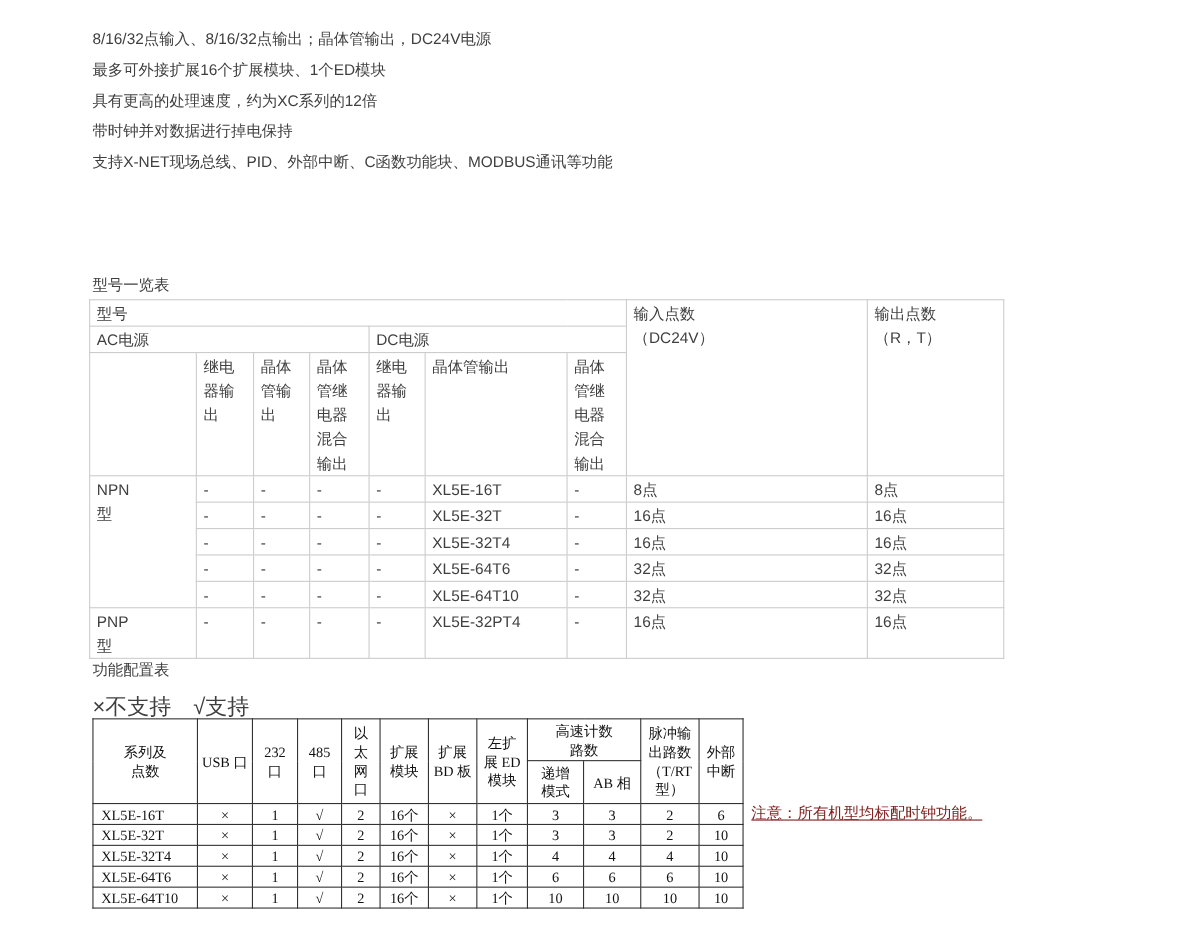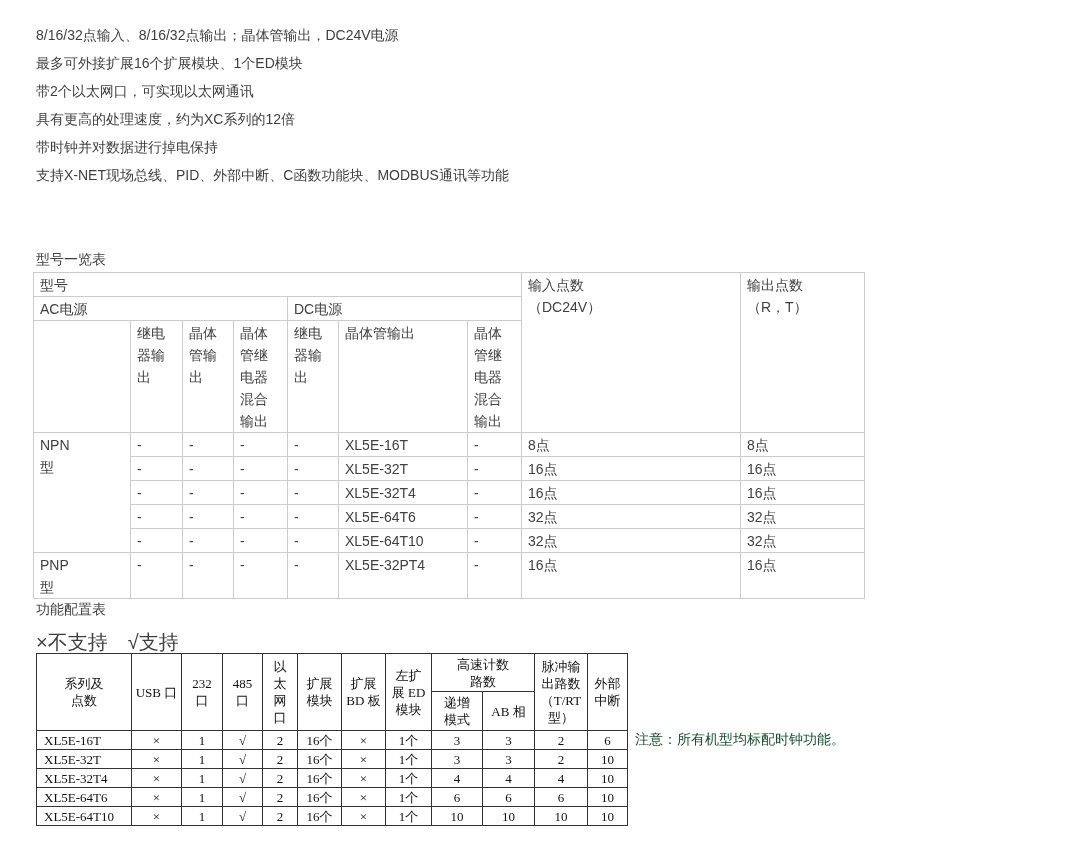--- a/index.html
+++ b/index.html
@@ -1,17 +1,17 @@
 <!DOCTYPE html>
 <html><head>
 <meta charset="utf-8">
 <style>
   html,body{margin:0;padding:0;background:#fff;}
   #page{position:relative;width:884px;height:852px;background:#ffffff;overflow:hidden;
-        font-family:"Liberation Sans","DejaVu Sans",sans-serif;color:#404040;}
+        font-family:"Liberation Sans","DejaVu Sans",sans-serif;color:#404040;margin-left:48px;}
   
   .features{position:absolute;top:21px;left:36px;font-size:14px;line-height:28px;color:#3f3f3f;}
   .feature-line{white-space:pre;}
   
   .sec-title{position:absolute;left:36px;font-size:14px;color:#3f3f3f;}
   #model-title{top:251px;}
   #func-title{top:601px;}
   #legend{position:absolute;left:36px;top:629px;font-size:20px;color:#3f3f3f;}
   
   #model-table{position:absolute;left:33px;top:272px;border-collapse:collapse;table-layout:fixed;
@@ -26,34 +26,33 @@
   
   #func-table{position:absolute;left:36px;top:653px;border-collapse:collapse;table-layout:fixed;
               font-family:"Liberation Serif","DejaVu Serif",serif;font-size:13px;color:#111;}
   #func-table td{border:1px solid #333;text-align:center;vertical-align:middle;padding:0 2px;
                  line-height:17px;white-space:pre-line;overflow:hidden;}
   #func-table .fh1 td{height:37px;}
   #func-table .fh2 td{height:38px;}
   #func-table .frow td{height:18px;}
   #func-table td.model-name{text-align:left;padding-left:7px;}
   
-  #func-note{position:absolute;left:635px;top:731px;font-size:14px;color:#14532d;}
+  #func-note{position:absolute;left:635px;top:731px;font-size:14px;color:#7f1d1d;text-decoration:underline;}
   
   #wm1{position:absolute;left:958px;top:783px;font-size:21px;color:#cdcdcd;white-space:nowrap;}
   #wm2{position:absolute;left:960px;top:810px;font-size:14px;color:#d6d6d6;white-space:nowrap;}
 </style>
 </head>
 <body>
 
 <div id="page">
 
   <div class="features">
     <div class="feature-line">8/16/32点输入、8/16/32点输出；晶体管输出，DC24V电源</div>
     <div class="feature-line">最多可外接扩展16个扩展模块、1个ED模块</div>
-    <div class="feature-line">带2个以太网口，可实现以太网通讯</div>
     <div class="feature-line">具有更高的处理速度，约为XC系列的12倍</div>
     <div class="feature-line">带时钟并对数据进行掉电保持</div>
     <div class="feature-line">支持X-NET现场总线、PID、外部中断、C函数功能块、MODBUS通讯等功能</div>
   </div>
 
   <div class="sec-title" id="model-title">型号一览表</div>
 
   <table id="model-table">
     <colgroup>
       <col style="width:97px">

